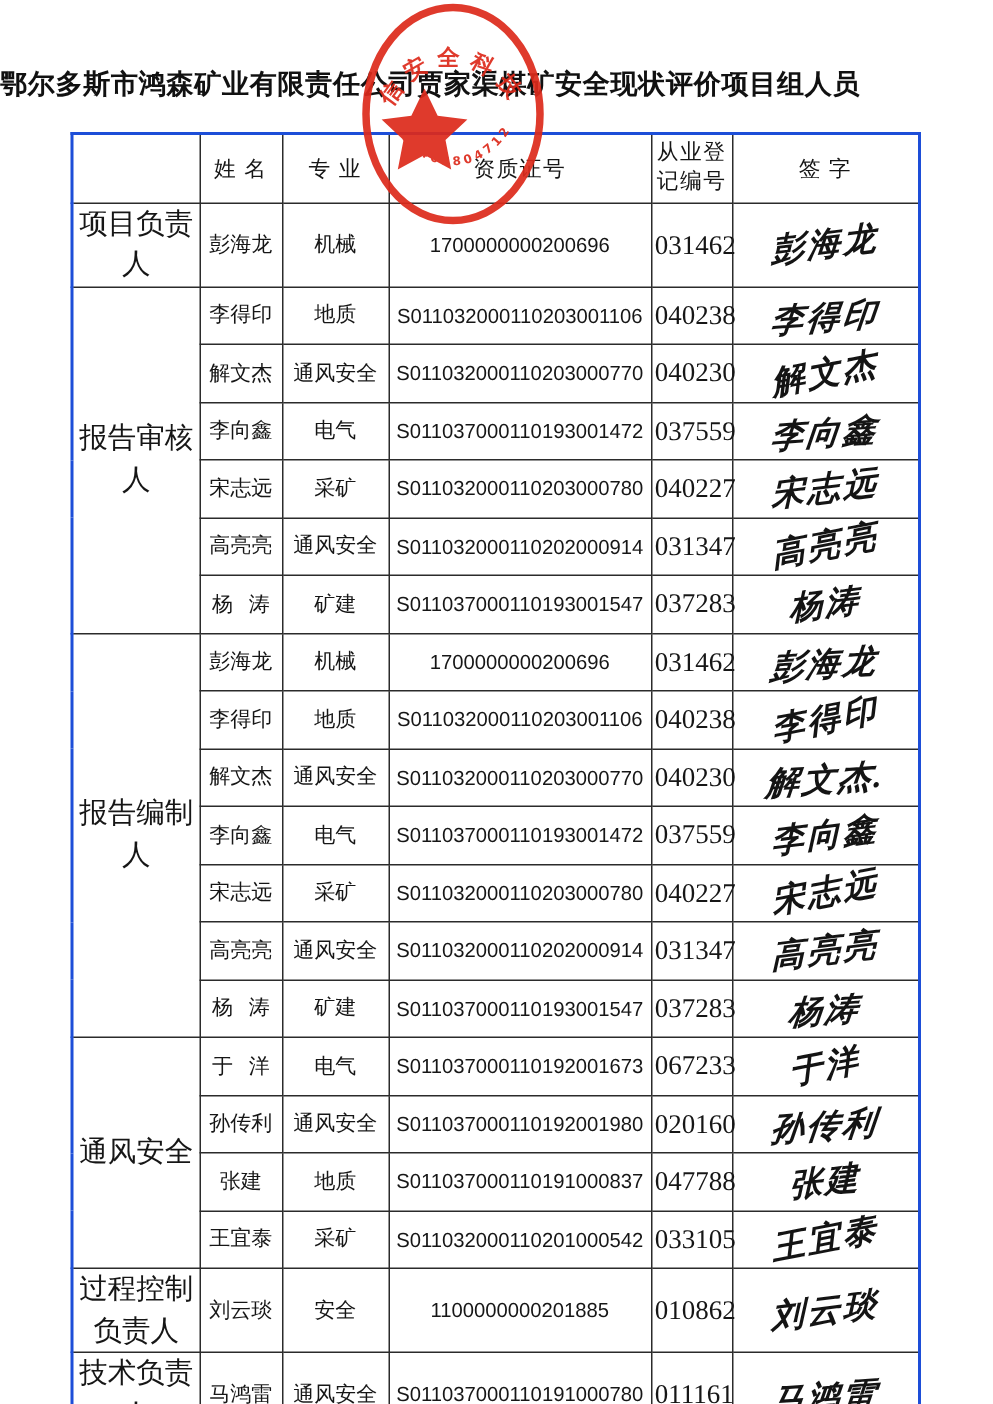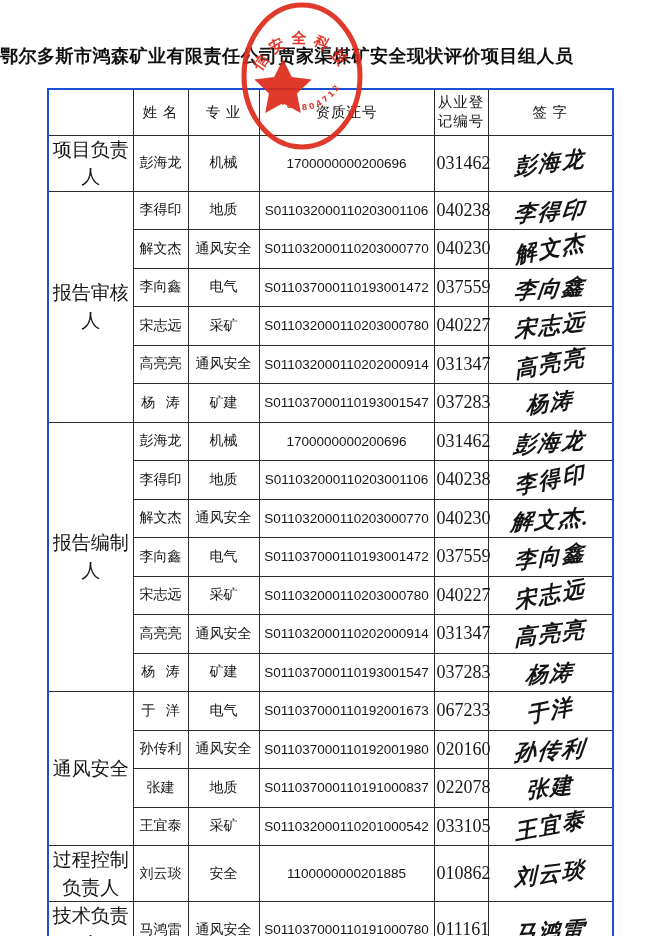--- a/index.html
+++ b/index.html
@@ -184,21 +184,21 @@
         <td class="name">孙传利</td>
         <td class="major">通风安全</td>
         <td class="cert">S011037000110192001980</td>
         <td class="reg">020160</td>
         <td class="signcell"><span class="sig">孙传利</span></td>
       </tr>
       <tr>
         <td class="name">张建</td>
         <td class="major">地质</td>
         <td class="cert">S011037000110191000837</td>
-        <td class="reg">022078</td>
+        <td class="reg">047788</td>
         <td class="signcell"><span class="sig">张建</span></td>
       </tr>
       <tr>
         <td class="name">王宜泰</td>
         <td class="major">采矿</td>
         <td class="cert">S011032000110201000542</td>
         <td class="reg">033105</td>
         <td class="signcell"><span class="sig">王宜泰</span></td>
       </tr>
       <tr>

